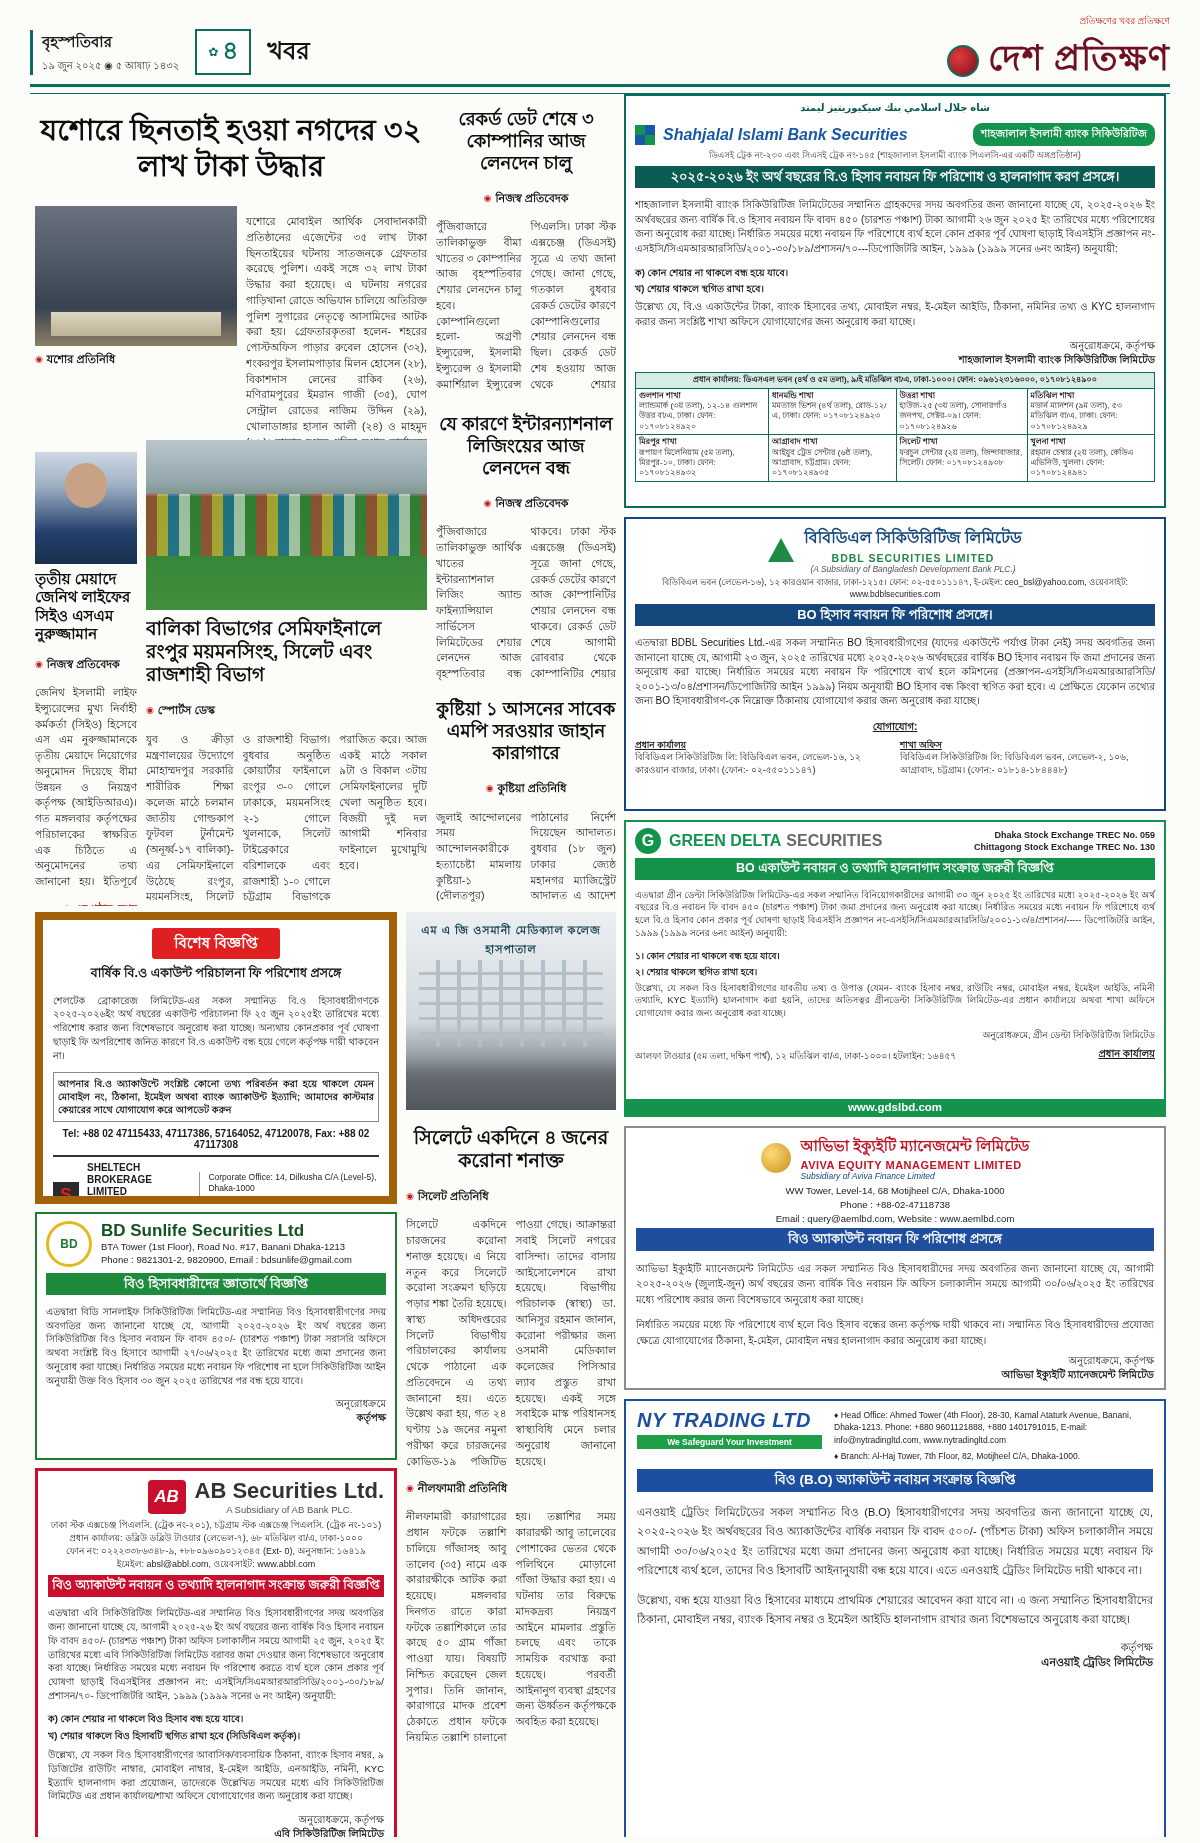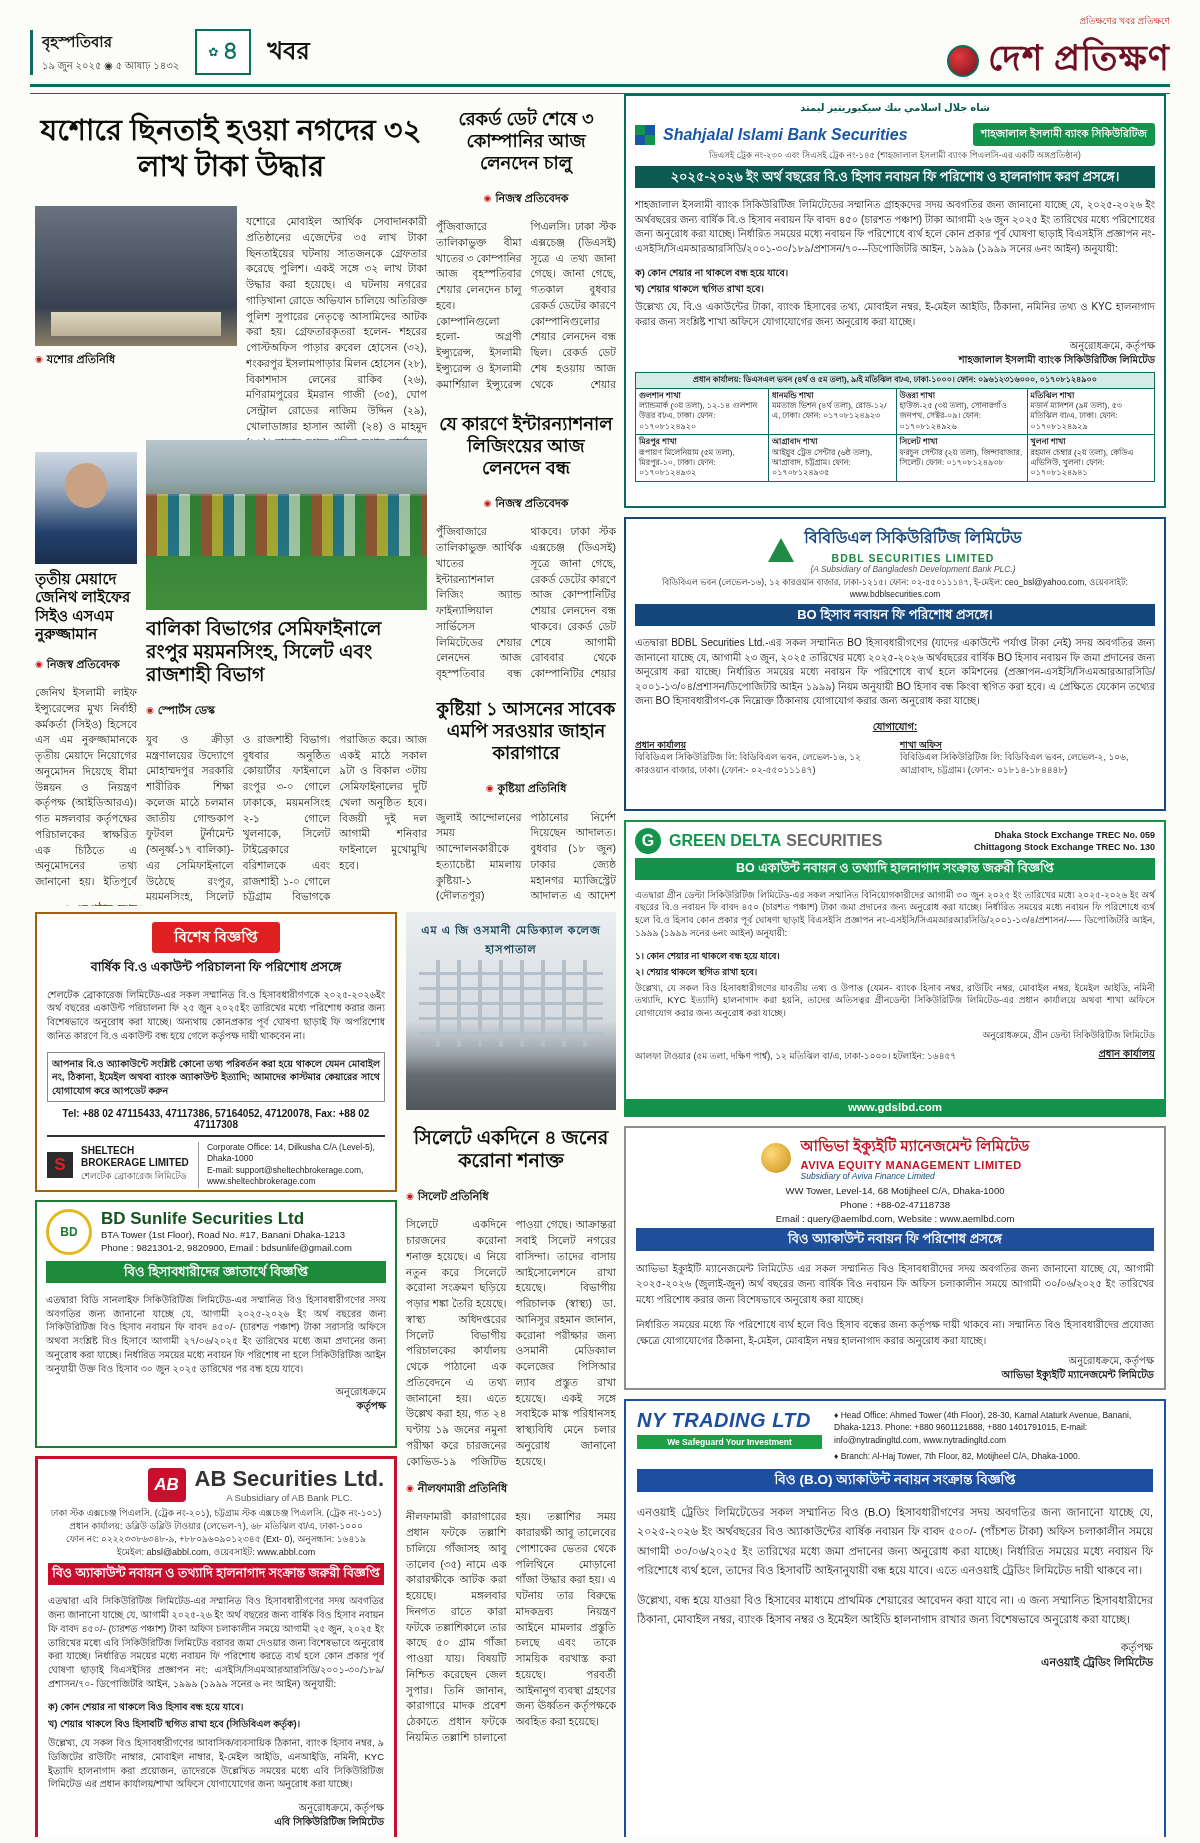--- a/index.html
+++ b/index.html
@@ -50,21 +50,21 @@
   .art-mid{margin-bottom:13px}
 
   
   .ad{background:#fff;overflow:hidden;position:relative}
   .bar{color:#fff;font-weight:bold;text-align:center;padding:3px 4px;font-size:13px;line-height:1.25}
   .adbody{font-size:9.5px;line-height:1.45;text-align:justify;color:#161616}
   .sign{text-align:right;font-size:10px;margin-top:5px;line-height:1.4}
   .sign .co{font-weight:bold}
 
   
-  .sheltech{border:2px solid #a16207;padding:8px 10px}
+  .sheltech{border:8px solid #a16207;padding:8px 10px}
   .badge-wrap{text-align:center}
   .badge{display:inline-block;background:#e02020;color:#fff;font-weight:bold;font-size:15px;padding:3px 22px;border-radius:3px}
   .sh-sub{text-align:center;font-weight:bold;font-size:12.5px;margin:5px 0 4px;color:#111}
   .sh-note{border:1px solid #8a8a8a;padding:4px 4px;margin:6px 0;font-size:9.5px;line-height:1.4;text-align:justify;font-weight:bold}
   .sh-tel{text-align:center;font-size:10px;font-weight:bold;margin:2px 0 5px}
   .sh-foot{border-top:2px solid #333;padding-top:5px;display:flex;align-items:center;gap:8px}
   .sh-logo{width:26px;height:26px;background:#2b2b2b;color:#e02020;font-weight:bold;font-size:17px;display:flex;align-items:center;justify-content:center;flex:0 0 auto}
   .sh-co1{font-size:10px;font-weight:bold;line-height:1.2}
   .sh-co2{font-size:9px;color:#444}
   .sh-right{margin-left:auto;border-left:1px solid #999;padding-left:8px;font-size:8.5px;line-height:1.35;color:#222}
@@ -86,21 +86,21 @@
   .ab-lines{font-size:9px;text-align:center;line-height:1.45;color:#222;margin:4px 0}
   .ab-bar{background:#c8102e;margin:4px 0 6px;font-size:12.5px}
   .ab-item{font-size:9.5px;margin:2px 0;font-weight:bold}
 
   
   .shahjalal{border:2px solid #0c6b5f;padding:6px 9px}
   .sj-arabic{text-align:center;font-size:10px;color:#0a5a4e;font-weight:bold}
   .sj-row{display:flex;align-items:center;gap:8px;margin-top:10px}
   .sj-grid{width:20px;height:20px;background:conic-gradient(#1a57a8 0 25%,#14934c 0 50%,#1a57a8 0 75%,#14934c 0 100%);flex:0 0 auto}
   .sj-en{font-size:16px;font-weight:bold;font-style:italic;color:#1a57a8}
-  .sj-bn{margin-left:auto;background:#14934c;color:#fff;font-size:10.5px;font-weight:bold;padding:3px 8px;border-radius:3px}
+  .sj-bn{margin-left:auto;background:#14934c;color:#fff;font-size:10.5px;font-weight:bold;padding:3px 8px;border-radius:9px}
   .sj-trec{text-align:center;font-size:8.5px;color:#333;margin:3px 0}
   .sj-bar{background:#0c5c54;margin:2px 0 5px}
   .sj-item{font-size:9.5px;font-weight:bold;margin:1px 0}
   .sj-table{width:100%;border-collapse:collapse;margin-top:5px}
   .sj-table td{border:1px solid #0c6b5f;font-size:8px;line-height:1.3;padding:2px 3px;vertical-align:top}
   .sj-ho{background:#d7ebe7;font-weight:bold;text-align:center;font-size:8.5px}
   .sj-bname{font-weight:bold}
 
   
   .bdbl{border:2px solid #16477c;padding:6px 9px}

